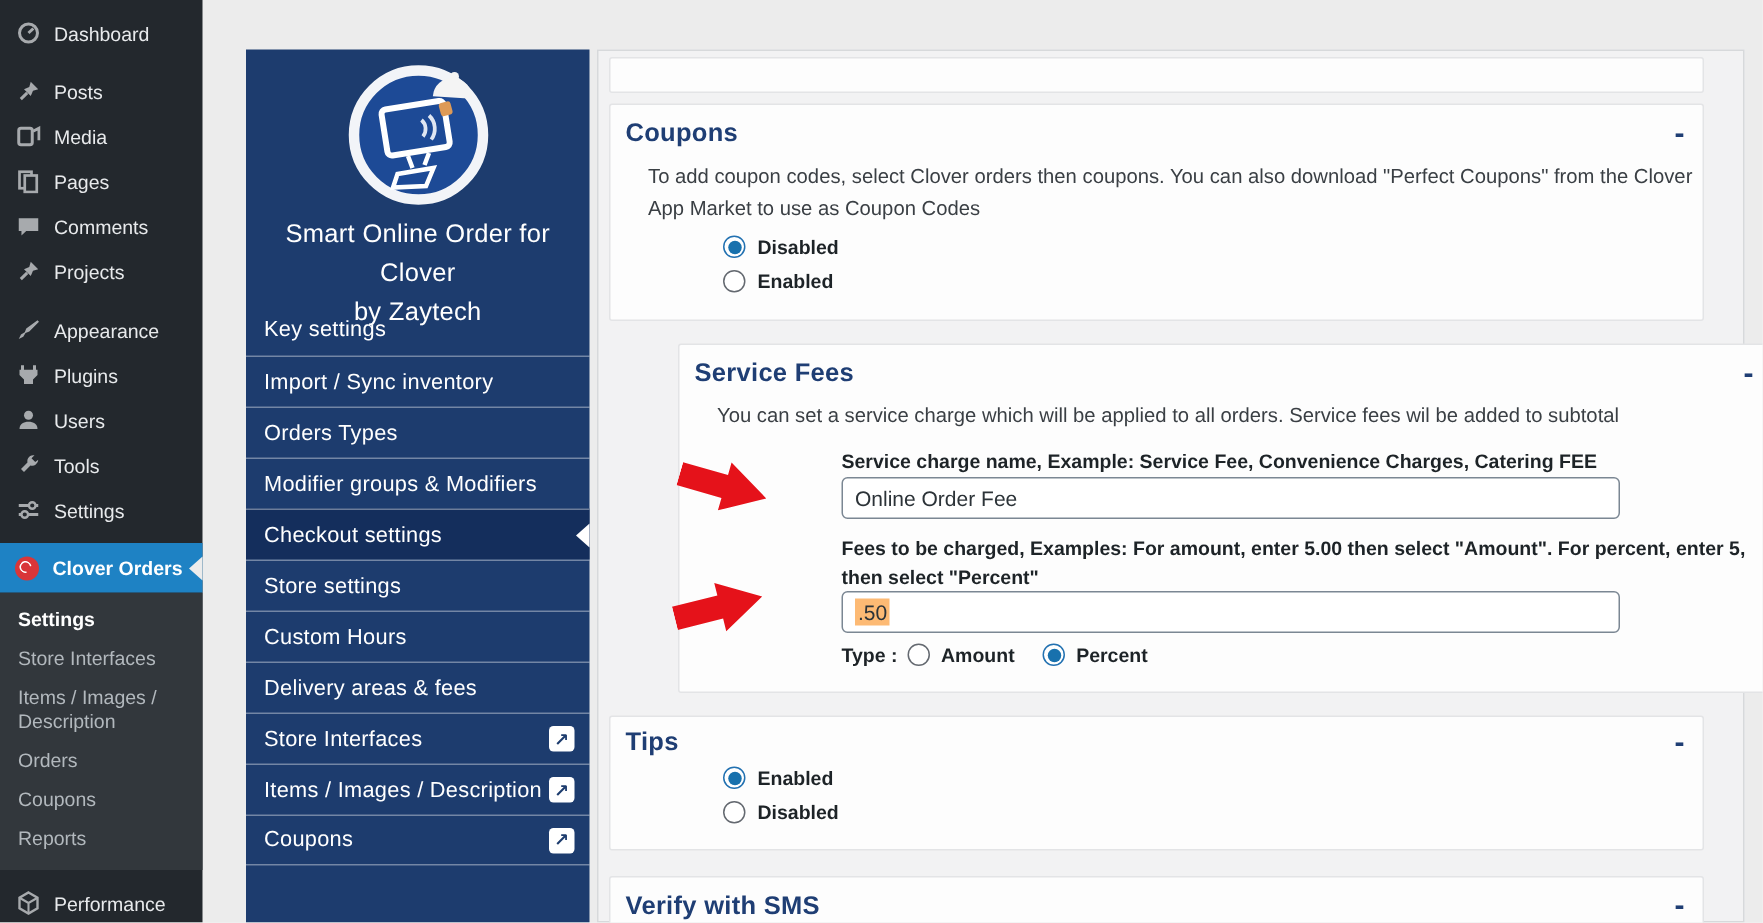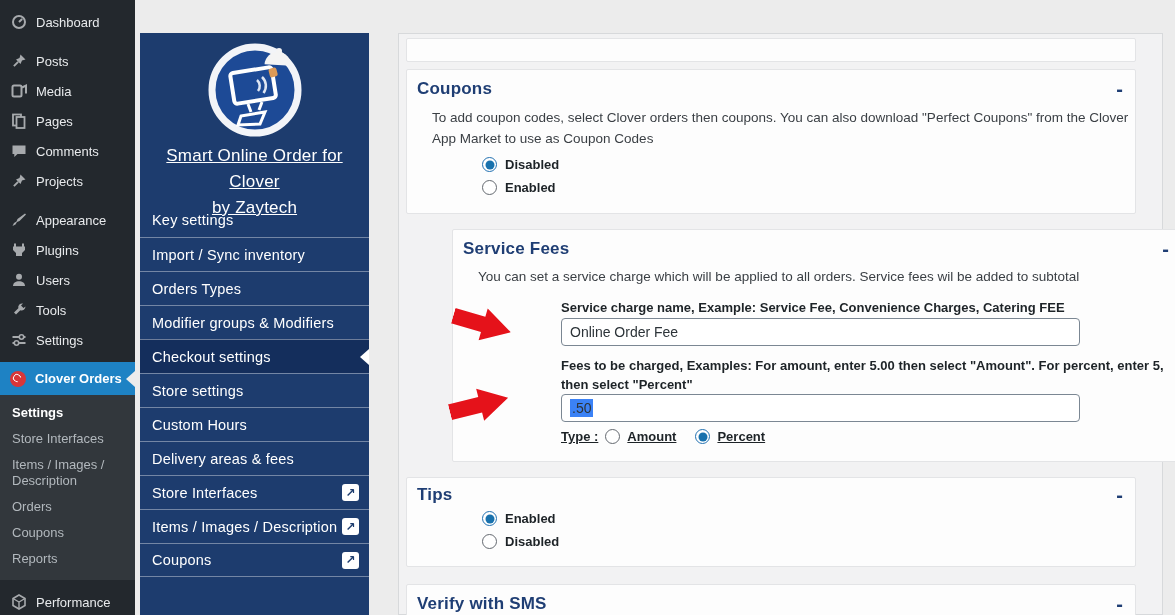--- a/index.html
+++ b/index.html
@@ -18,21 +18,21 @@
   .wp-item.active .lbl { color:#fff; font-weight:700; }
   .wp-item.active::after { content:''; position:absolute; right:0; top:50%; transform:translateY(-50%);
       border-top:8px solid transparent; border-bottom:8px solid transparent; border-right:9px solid #ececec; }
   .clover-badge { width:16px; height:16px; border-radius:50%; background:#d93638; position:relative; flex:0 0 16px; }
   .clover-badge::after { content:''; position:absolute; left:3px; top:3px; width:6px; height:6px; border:1.5px solid #fff; border-radius:50%; border-right-color:transparent; transform:rotate(35deg); }
   .wp-submenu { background:#32373c; padding:5px 0 8px 0; }
   .wp-sub { padding:5px 8px 5px 12px; color:#b2b8bd; line-height:16px; cursor:pointer; }
   .wp-sub.current { color:#fff; font-weight:700; }
 
   
-  .plugin-panel { position:absolute; left:140px; top:33px; width:229px; height:582px; background:#1d3c6e; color:#fff;text-decoration:underline; }
+  .plugin-panel { position:absolute; left:164px; top:33px; width:229px; height:582px; background:#1d3c6e; color:#fff; }
   .pp-logo { display:flex; justify-content:center; padding-top:9px; }
   .pp-title { text-align:center; font-size:17px; line-height:26px; margin-top:5px; letter-spacing:.2px; }
   .pp-menu { position:absolute; left:0; top:170px; width:229px; }
   .pp-item { position:relative; height:34px; display:flex; align-items:center; padding:0 10px 0 12px; font-size:14.5px; letter-spacing:.2px; border-top:1px solid rgba(255,255,255,.38); cursor:pointer; }
   .pp-item:last-child { border-bottom:1px solid rgba(255,255,255,.38); }
   .pp-item.active { background:#142e5c; }
   .pp-item.active::after { content:''; position:absolute; right:0; top:50%; transform:translateY(-50%);
       border-top:8px solid transparent; border-bottom:8px solid transparent; border-right:9px solid #fff; }
   .pp-item .txt { flex:1 1 auto; }
   .ext-ic { width:17px; height:17px; background:#fff; border-radius:3px; color:#1d3c6e; font-size:12px; font-weight:700; display:flex; align-items:center; justify-content:center; flex:0 0 17px; }
@@ -52,23 +52,23 @@
 
   .radio-row { position:absolute; display:flex; align-items:center; gap:8px; }
   .radio { width:15px; height:15px; border:1px solid #646970; border-radius:50%; background:#fff; position:relative; flex:0 0 15px; cursor:pointer; }
   .radio.sel { border-color:#2271b1; }
   .radio.sel::after { content:''; position:absolute; left:50%; top:50%; transform:translate(-50%,-50%); width:9px; height:9px; border-radius:50%; background:#1871ad; }
   .radio-lbl { font-size:13px; font-weight:600; color:#1d2327; }
 
   .fld-label { position:absolute; left:108px; font-size:13px; font-weight:700; color:#1d2327; line-height:19px; }
   .fld-input { position:absolute; left:108px; width:519px; height:28px; background:#fff; border:1px solid #7b8793; border-radius:4px; font-size:14px; color:#2c3338; padding:0 8px; display:flex; align-items:center; font-family:"Liberation Sans","DejaVu Sans",sans-serif; }
   input.fld-input { display:block; line-height:26px; }
-  .sel-hl { background:#3b82f6; padding:1px 2px; }
-
-  .type-row { position:absolute; left:108px; display:flex; align-items:flex-start; gap:7px; font-size:13px; font-weight:700; color:#1d2327;text-decoration:underline; }
+  .sel-hl { background:#fdba74; padding:1px 2px; }
+
+  .type-row { position:absolute; left:108px; display:flex; align-items:flex-start; gap:7px; font-size:13px; font-weight:700; color:#1d2327; }
 
   .red-arrow { position:absolute; width:60px; height:36px; background:#e5121a; clip-path:polygon(0 28%,52% 28%,52% 4%,100% 50%,52% 96%,52% 72%,0 72%); z-index:5; }
   #arrow1 { left:452px; top:306px; transform:rotate(16deg); }
   #arrow2 { left:449px; top:387px; transform:rotate(-14deg); }
 </style>
 </head>
 <body>
 
 <aside class="wp-sidebar">
   <div class="wp-gap2"></div>

